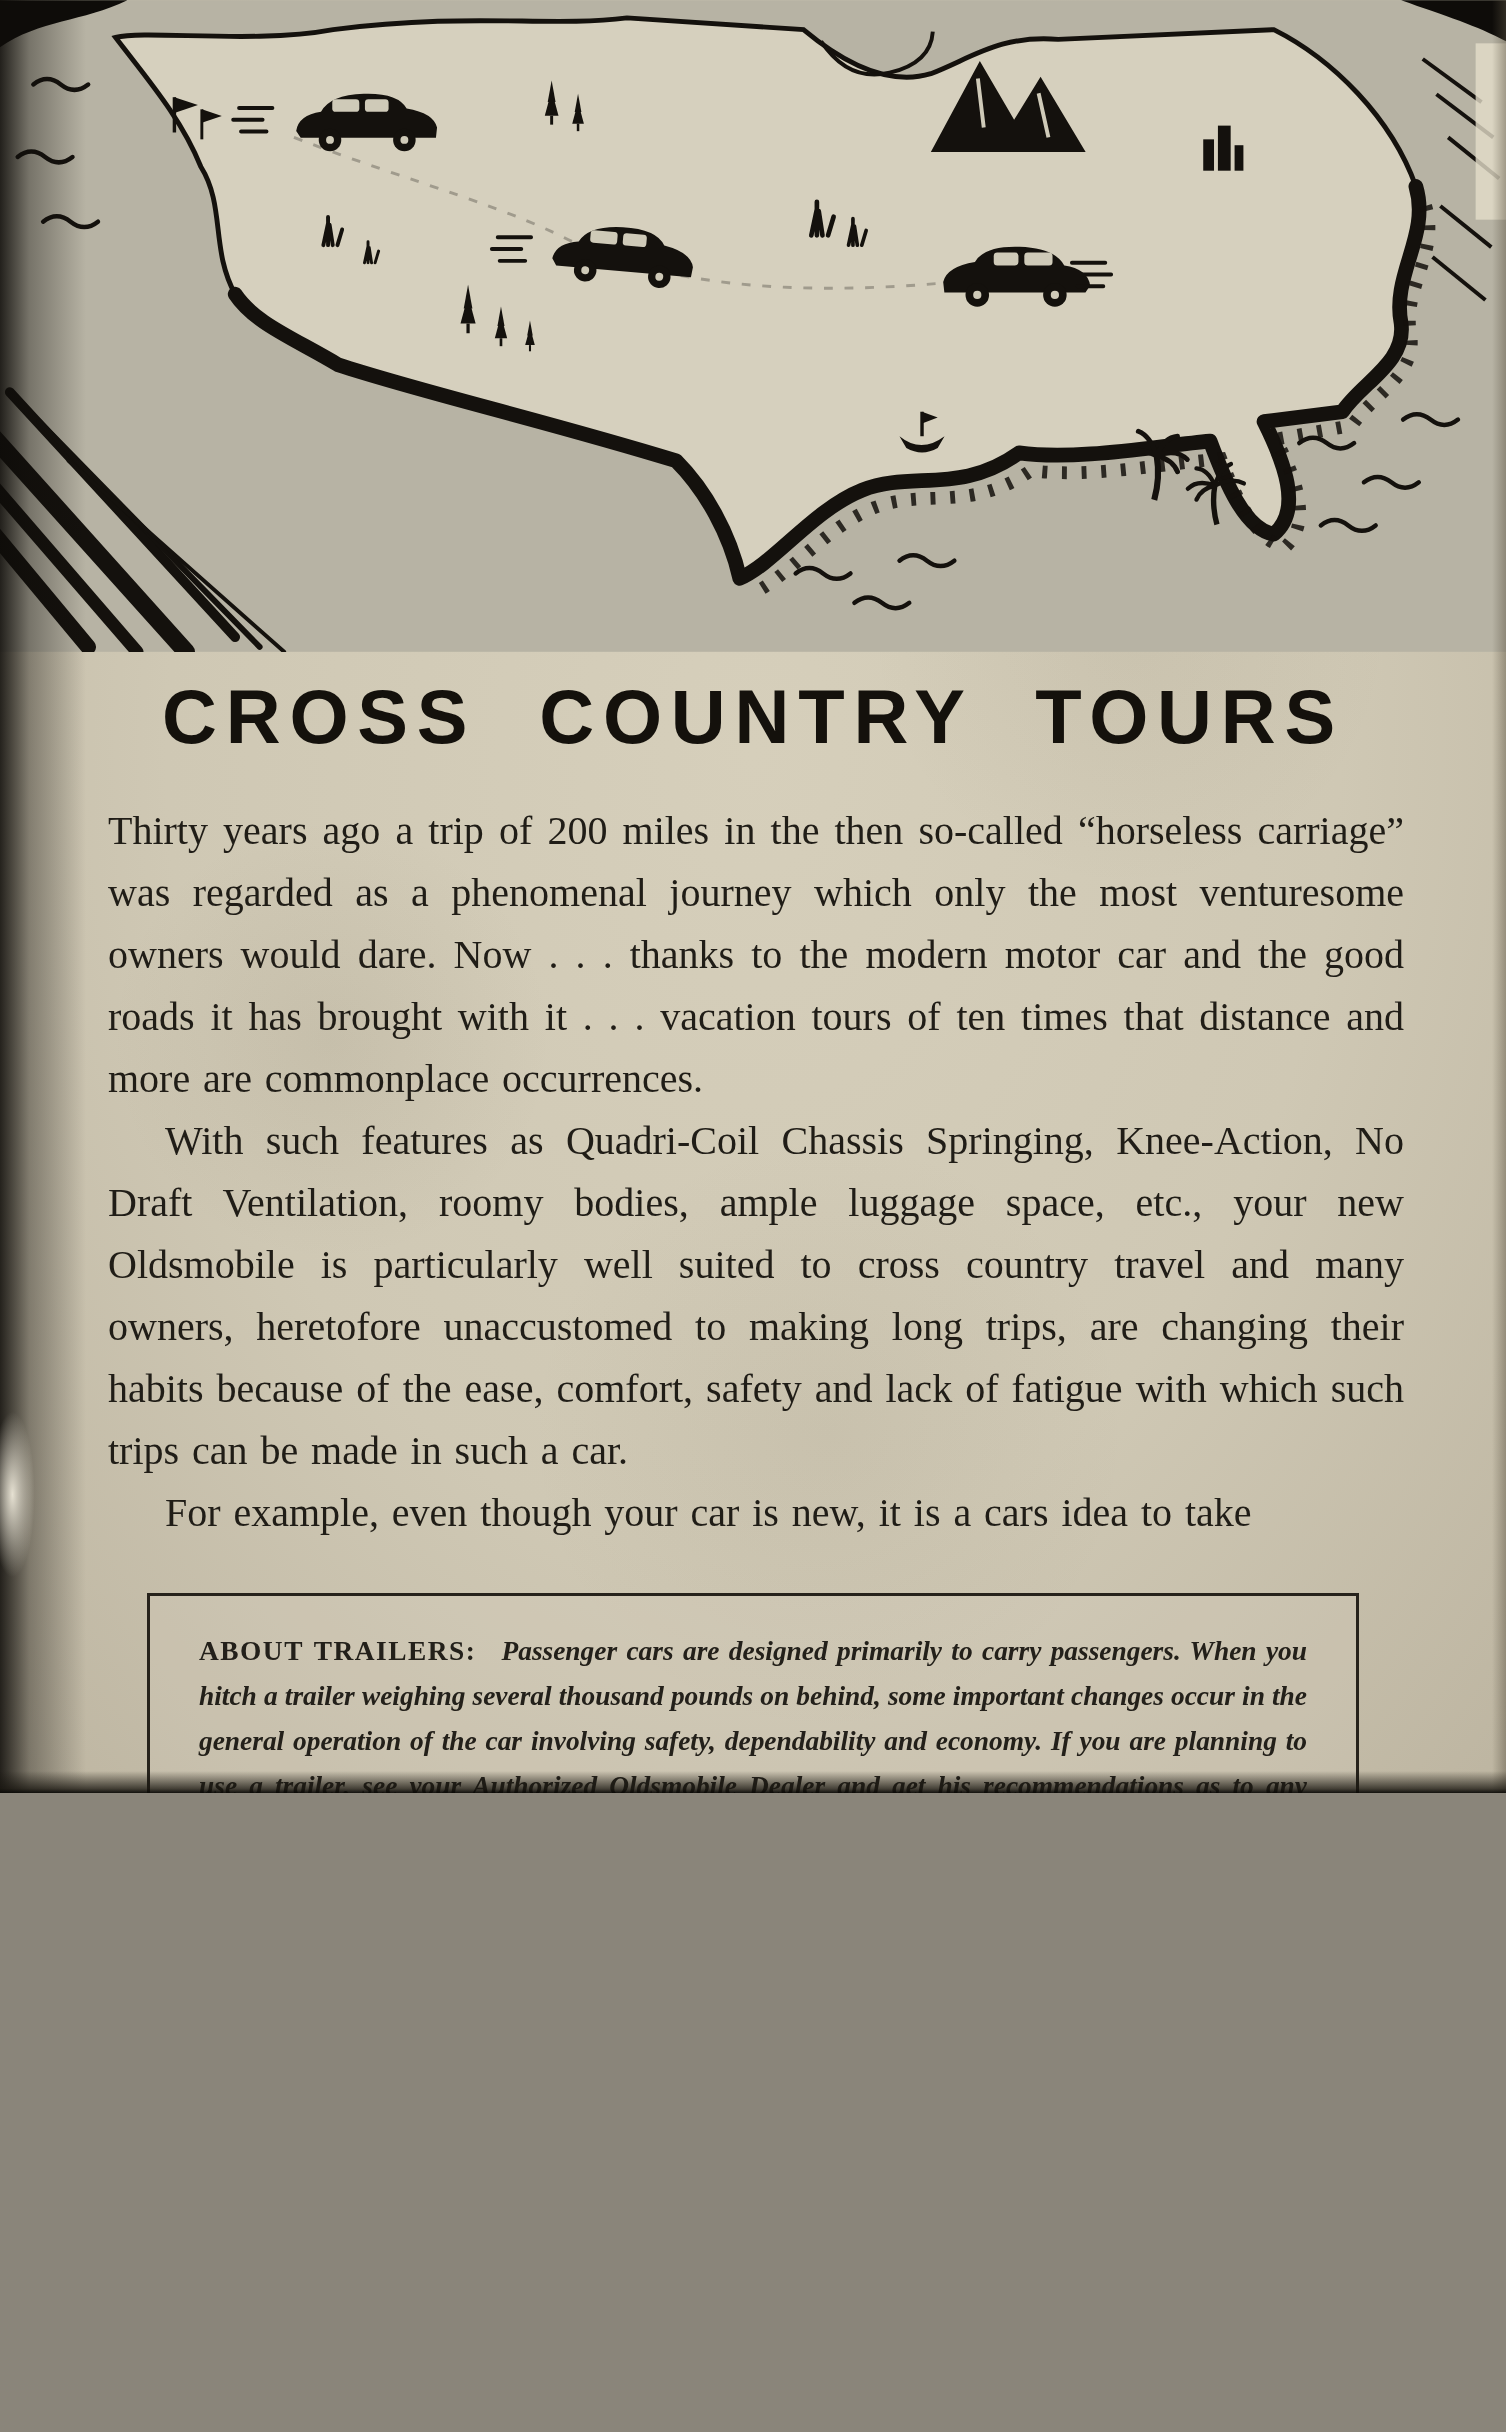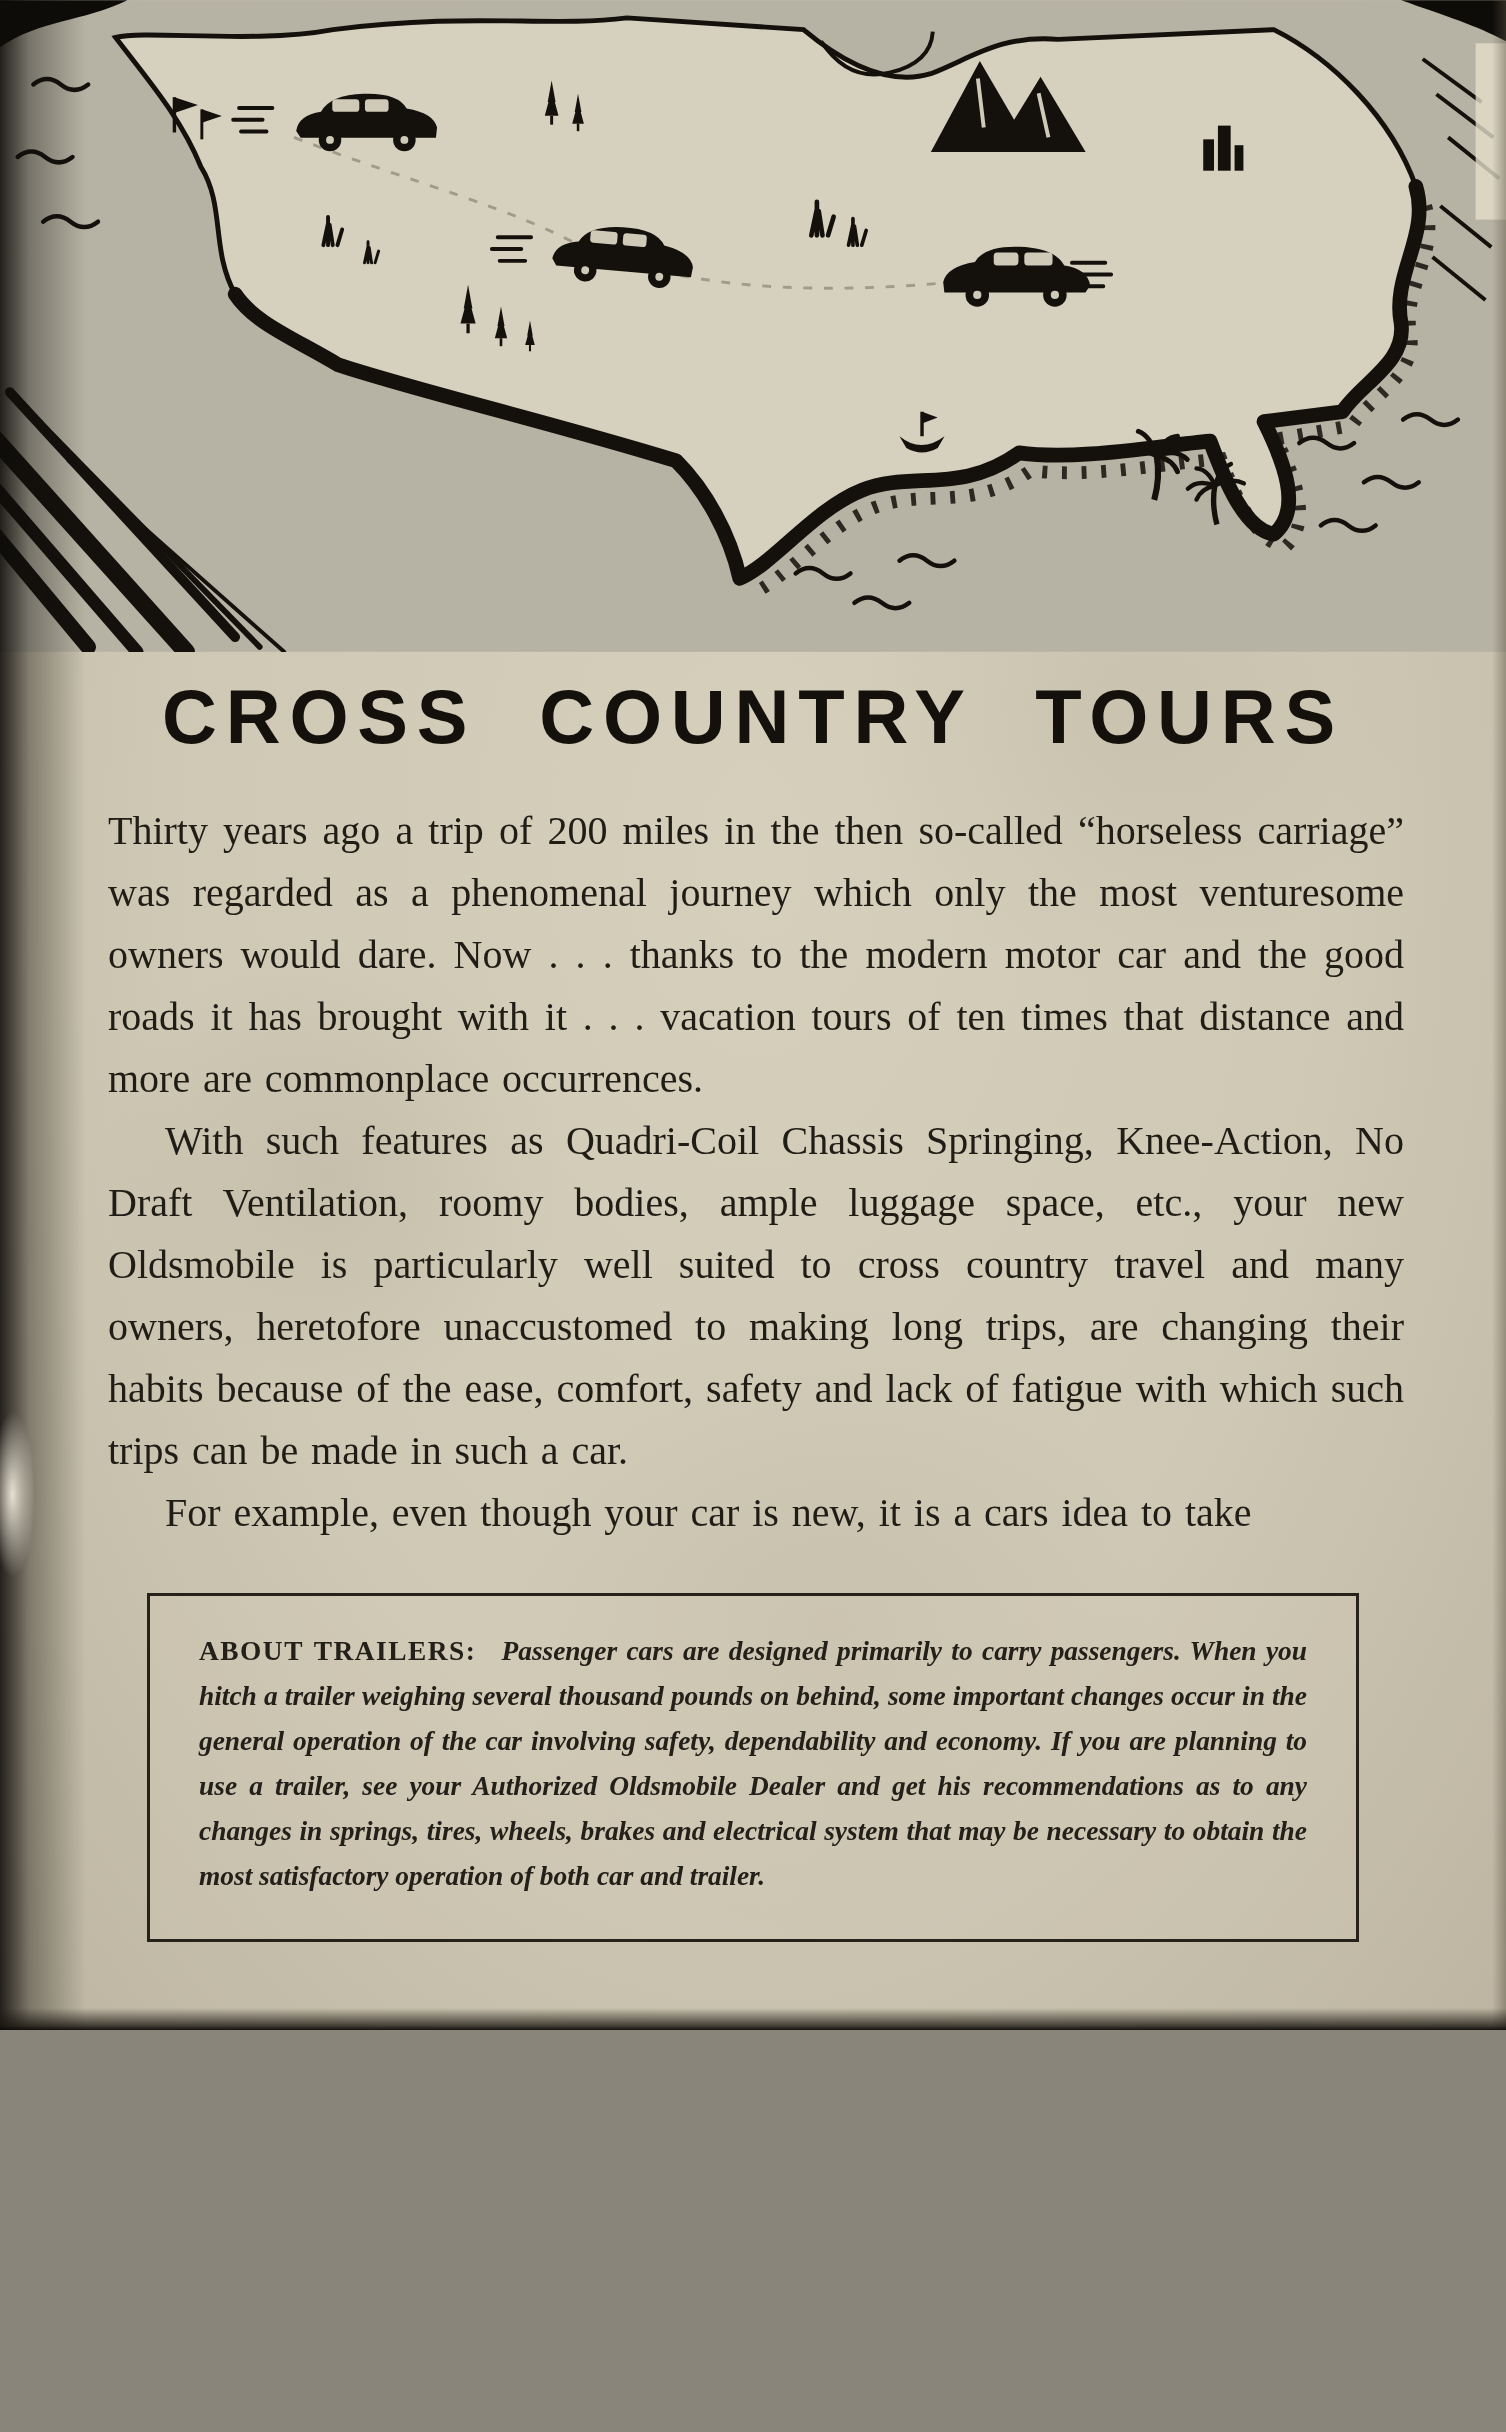--- a/index.html
+++ b/index.html
@@ -1,18 +1,18 @@
 <!DOCTYPE html>
 <html><head>
 <meta charset="utf-8">
 <style>
   html,body{margin:0;padding:0;background:#8a857a;}
   .page{
     position:relative;
-    width:1506px;height:2030px;
+    width:1506px;height:1793px;
     overflow:hidden;
     background:
       radial-gradient(circle at 22% 58%, rgba(110,100,80,0.10), transparent 14%),
       radial-gradient(circle at 75% 35%, rgba(110,100,80,0.08), transparent 16%),
       radial-gradient(circle at 55% 80%, rgba(110,100,80,0.08), transparent 18%),
       radial-gradient(ellipse at 50% 42%, #d6cfbb 0%, #cfc8b4 55%, #bdb5a1 100%);
     font-family:"Liberation Serif", serif;
     color:#201d17;
   }
   .illustration{

